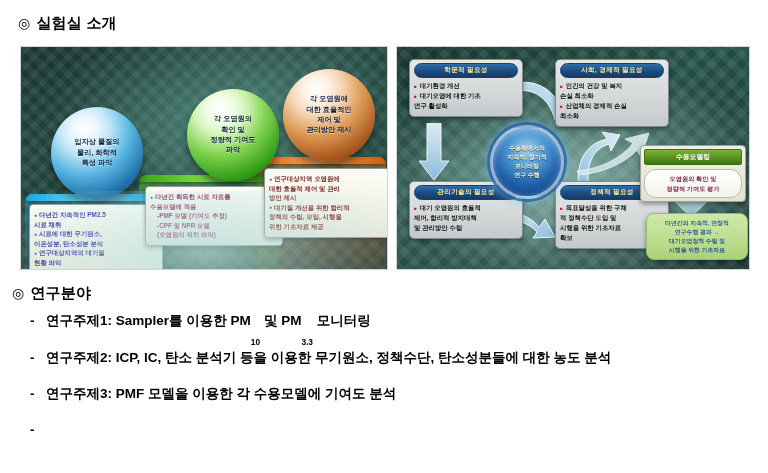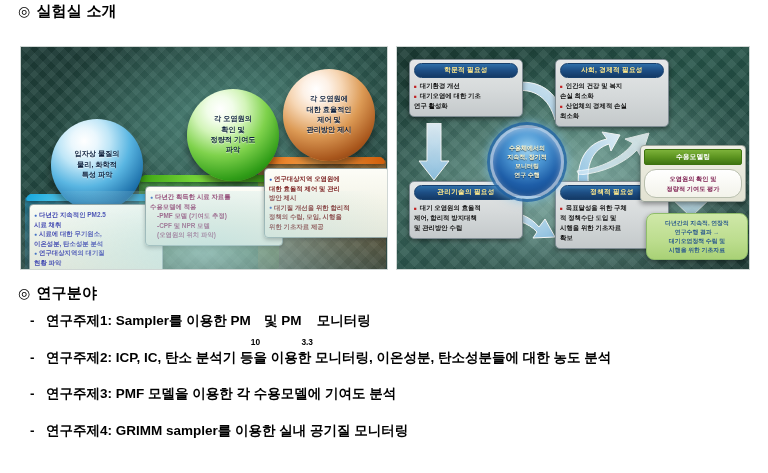--- a/index.html
+++ b/index.html
@@ -17,22 +17,22 @@
   }
 
   
   .section-heading {
     position: absolute;
     font-size: 15px;
     font-weight: bold;
     letter-spacing: 0.2px;
     white-space: nowrap;
   }
-  #heading-lab { left: 18px; top: 2px; text-align: center; }
-  #heading-fields { left: 18px; top: 284px; }
+  #heading-lab { left: 18px; top: 14px; text-align: center; }
+  #heading-fields { left: 12px; top: 284px; }
   .heading-mark {
     display: inline-block;
     margin-right: 6px;
     font-size: 14px;
   }
 
   
   #figure-band {
     position: absolute;
     left: 20px;
@@ -108,21 +108,21 @@
   }
   .sphere .sphere-text {
     font-size: 7.2px;
     font-weight: bold;
     line-height: 1.45;
     color: #10233f;
     padding: 0 7px;
     text-shadow: 0 1px 0 rgba(255,255,255,0.55);
   }
   #sphere-blue {
-    left: 30px; top: 72px;
+    left: 30px; top: 60px;
     background:
       radial-gradient(circle at 36% 24%, #ffffff 0%, #eaf7fd 14%, #bfe6f7 28%, #5ab6e2 50%, #1b6ea8 76%, #0a3c63 100%);
   }
   #sphere-green {
     left: 166px; top: 42px;
     background:
       radial-gradient(circle at 36% 22%, #ffffff 0%, #f1fde9 14%, #d2f4b8 28%, #7fd24c 50%, #2f9c17 76%, #14560a 100%);
   }
   #sphere-orange {
     left: 262px; top: 22px;
@@ -524,25 +524,24 @@
 
 <div id="fields-list">
 
   <div class="field-row">
     <span class="field-dash">-</span>
     <span class="field-text"><span>연구주제1:</span>&nbsp;<span>Sampler를 이용한 PM</span><sub>10</sub><span> 및 PM</span><sub>3.3</sub><span> 모니터링</span></span>
   </div>
 
   <div class="field-row">
     <span class="field-dash">-</span>
-    <span class="field-text"><span>연구주제2:</span>&nbsp;<span>ICP, IC, 탄소 분석기 등을 이용한 모니터링, 이온성분, 탄소성분들에 대한 농도 분석</span></span>
+    <span class="field-text"><span>연구주제2:</span>&nbsp;<span>ICP, IC, 탄소 분석기 등을 이용한 무기원소, 정책수단, 탄소성분들에 대한 농도 분석</span></span>
   </div>
 
   <div class="field-row">
     <span class="field-dash">-</span>
     <span class="field-text"><span>연구주제3:</span>&nbsp;<span>PMF 모델을 이용한 각 수용모델에 기여도 분석</span></span>
   </div>
 
   <div class="field-row">
     <span class="field-dash">-</span>
-    <span class="field-text"><span>연구주제4:</span>&nbsp;<span>GRIMM sampler를 이용한 실내 공기질 모니터링</span></span>
   </div>
 </div>
 
 </body></html>

